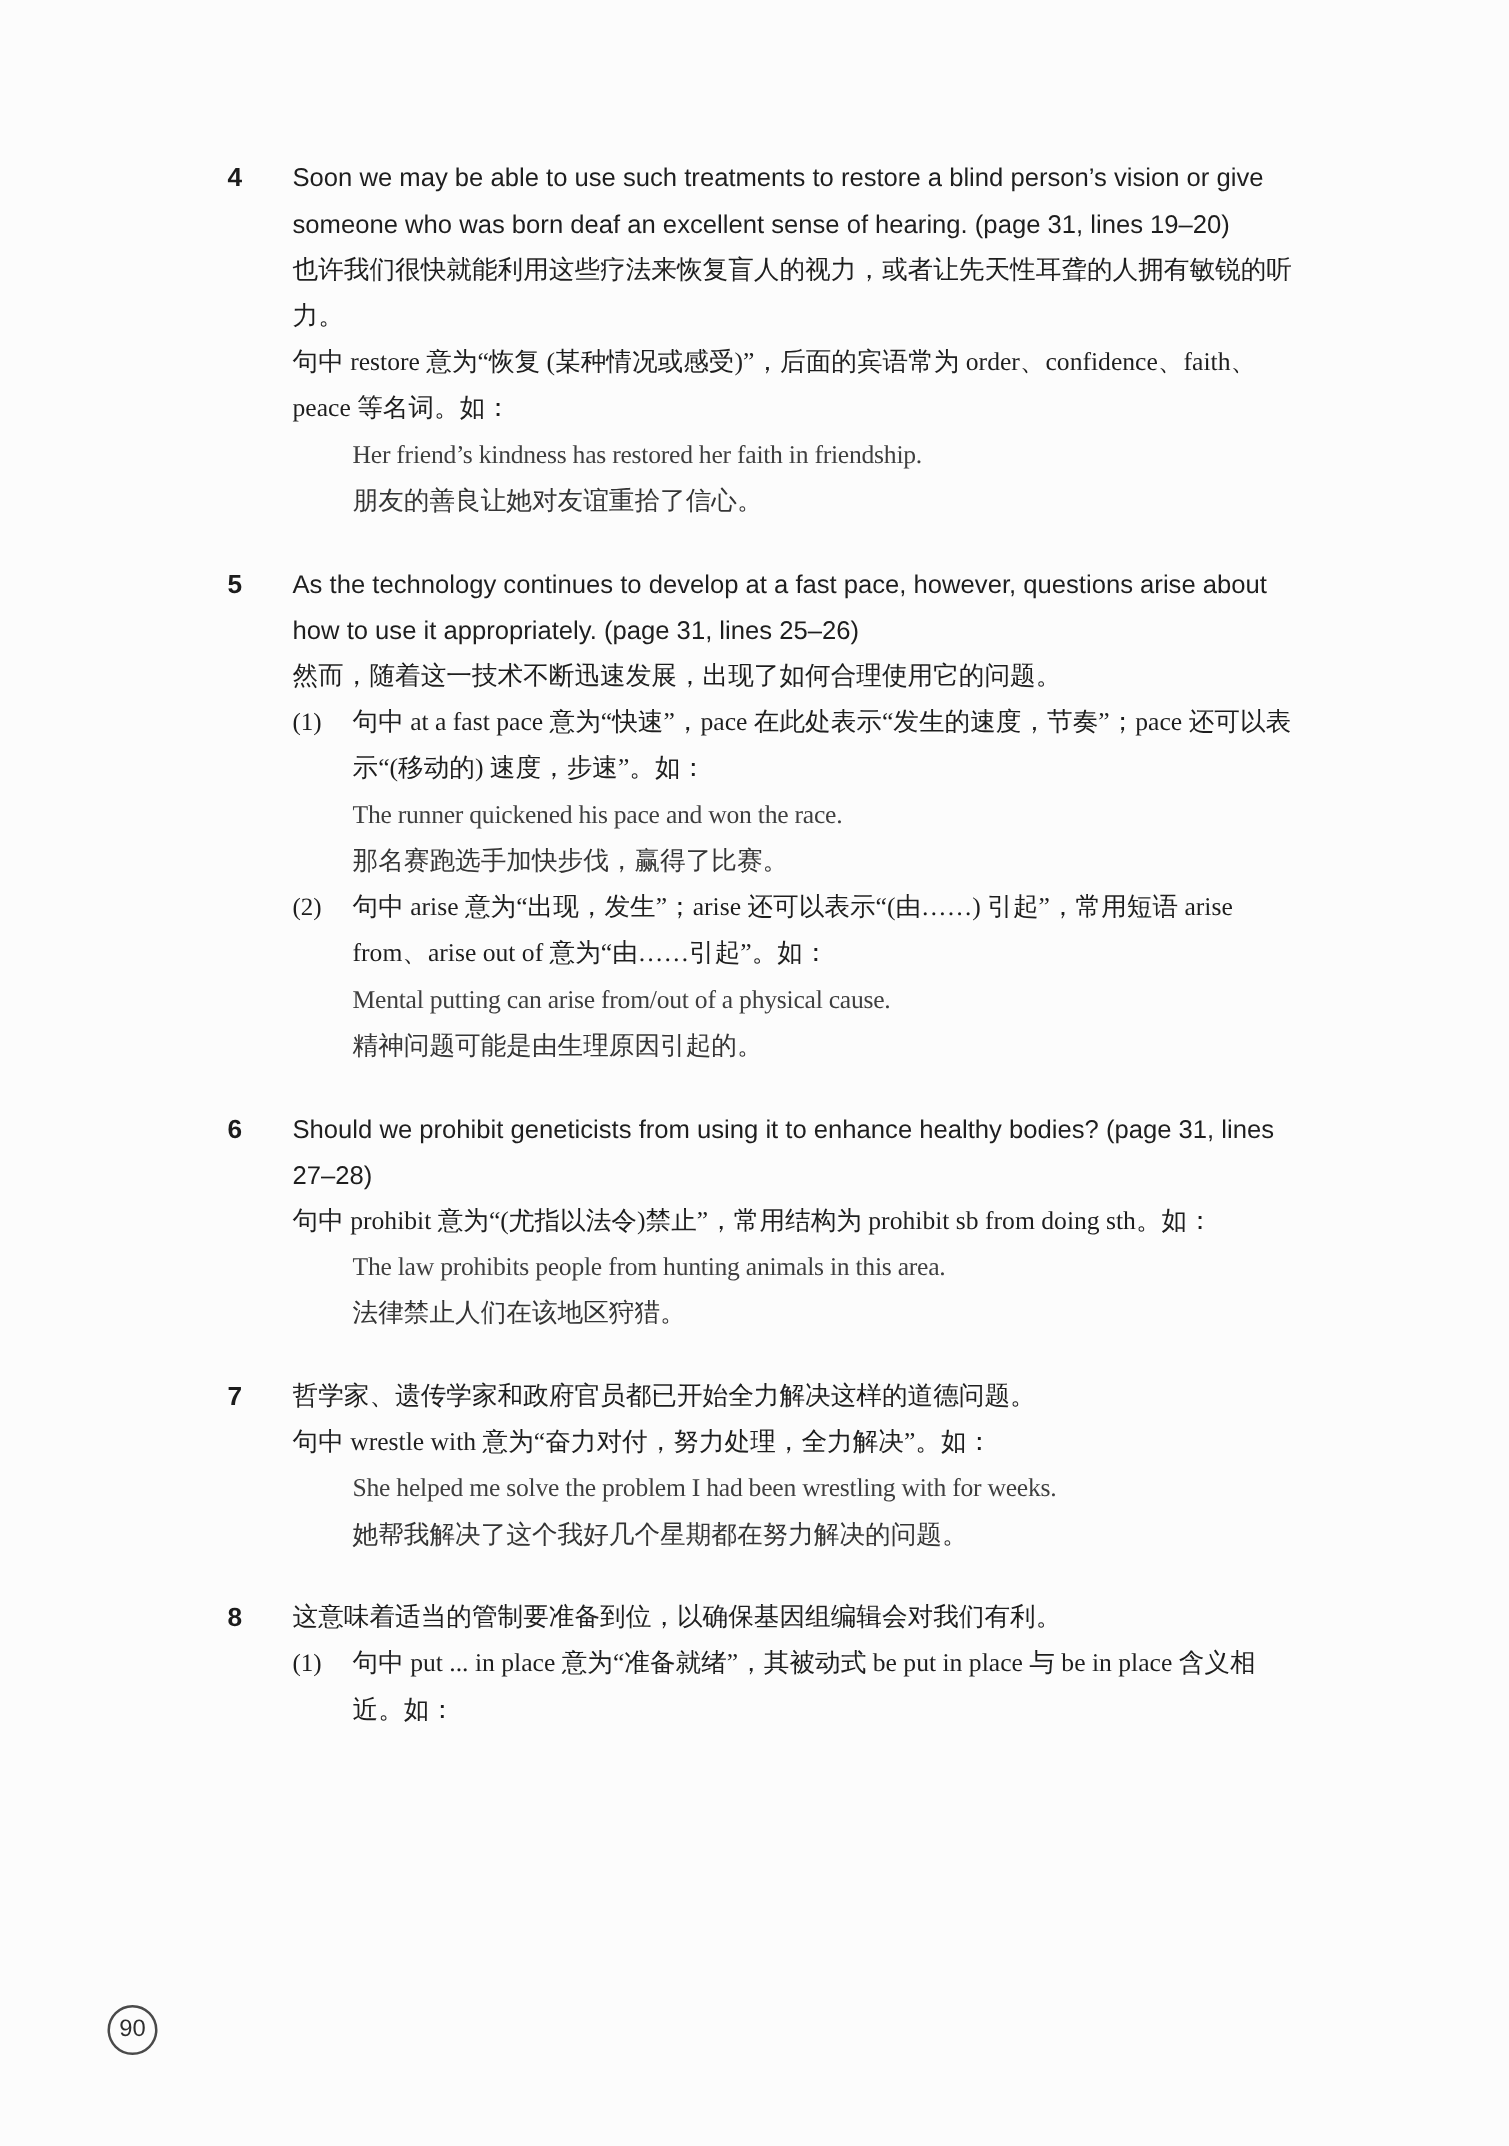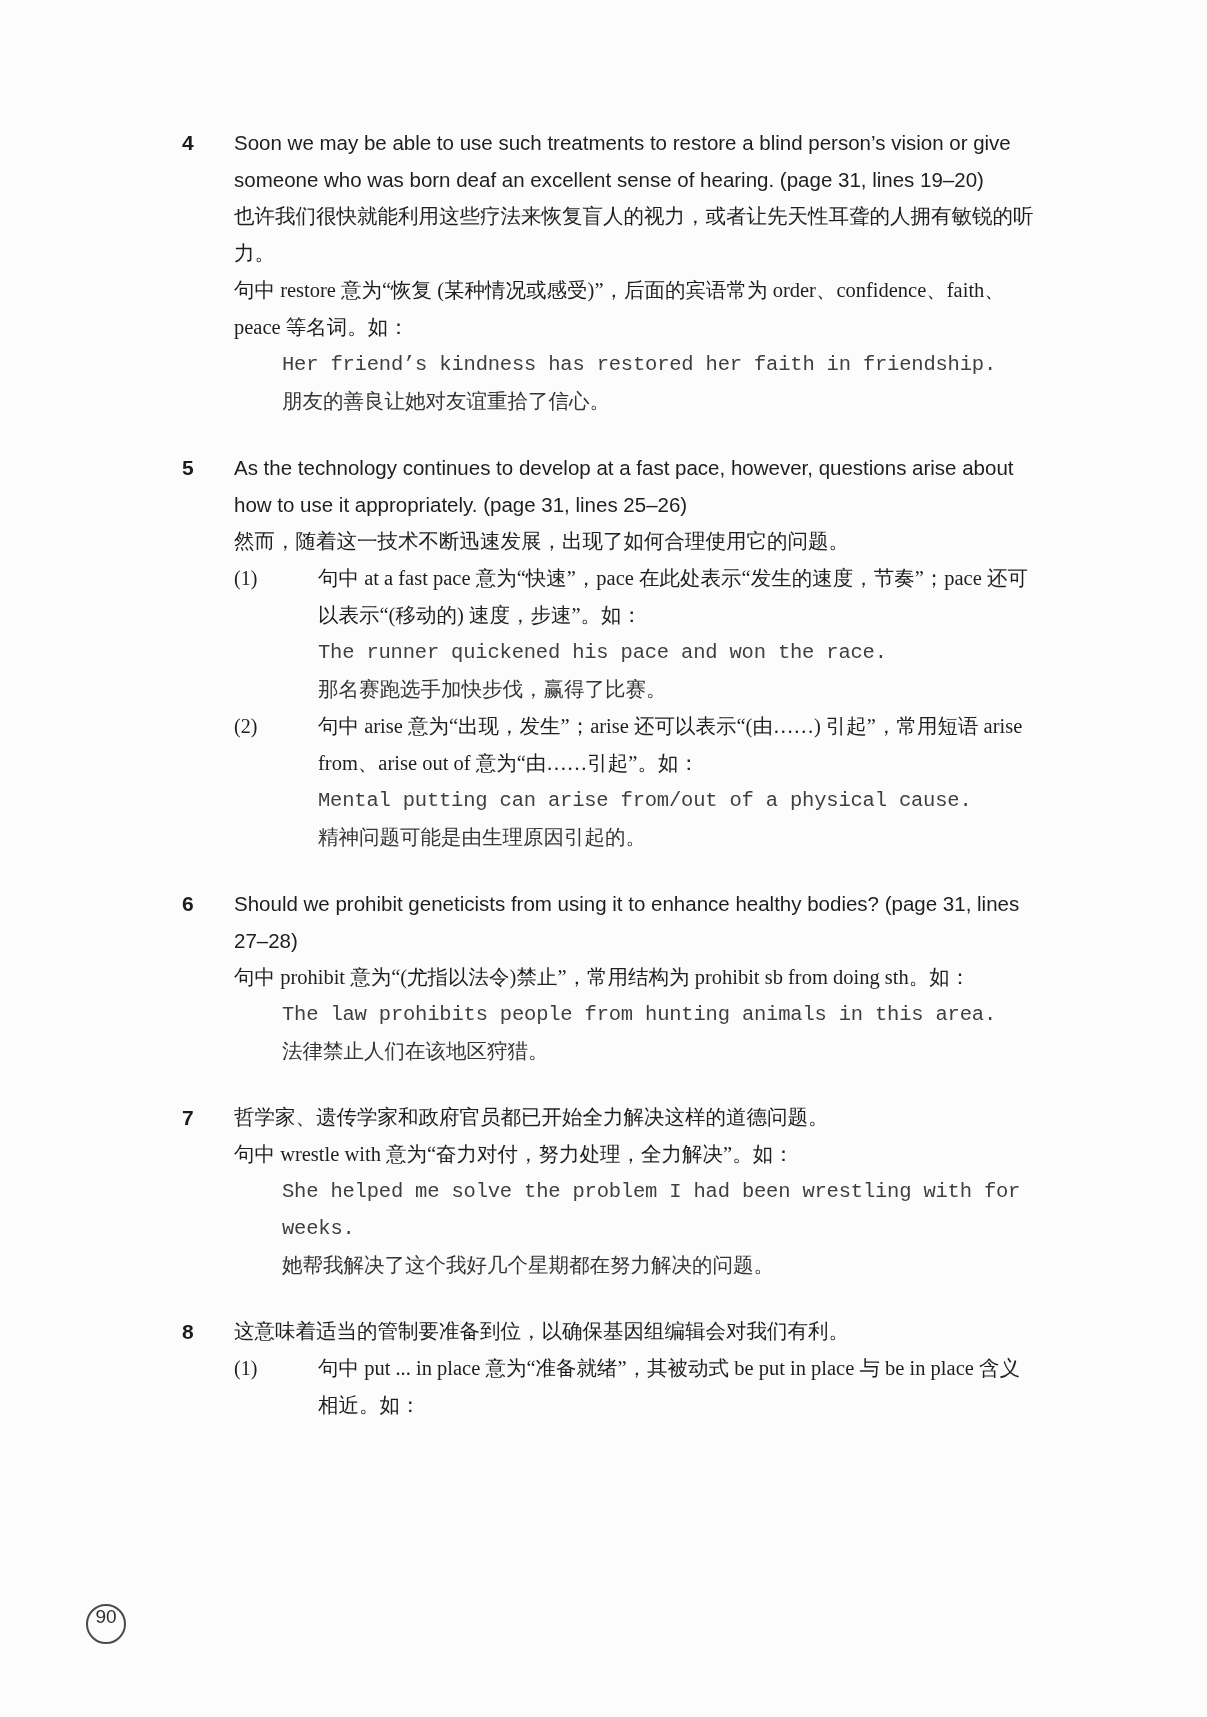--- a/index.html
+++ b/index.html
@@ -21,37 +21,37 @@
   .item-num{
     width:52px;flex:0 0 52px;
     font-family:"Liberation Sans","DejaVu Sans",sans-serif;
     font-weight:bold;font-size:21px;line-height:37px;color:#1c1c1c;
   }
   .item-body{flex:1;max-width:800px;}
   p.blk{margin:0;font-size:20.5px;line-height:37px;}
   .en{font-family:Liberation Sans, sans-serif;color:#1e1e1e;}
   .zh,.note{font-family:"Liberation Serif","DejaVu Serif",serif;color:#1e1e1e;font-size:20px;}
   .exen{
-    font-family:Liberation Mono, monospace;
+    font-family:Liberation Serif, serif;
     font-size:19px;color:#3f3f3f;letter-spacing:-0.2px;
   }
   .exzh{color:#353535;font-size:19.5px;}
   
   .item-body > .exen,.item-body > .exzh{padding-left:48px;}
   .sub{display:flex;}
   .sub-label{
     width:48px;flex:0 0 48px;
     font-size:20px;line-height:37px;color:#1e1e1e;
     font-family:"Liberation Serif","DejaVu Serif",serif;
   }
-  .sub-body{flex:1;margin-left:36px;}
+  .sub-body{flex:1;}
   .page-num{
     position:absolute;left:86px;top:1604px;
     width:40px;height:40px;border:2px solid #4a4a4a;border-radius:50%;
-    display:flex;align-items:flex-start;justify-content:center;
+    display:flex;align-items:center;justify-content:center;
     font-family:"Liberation Sans","DejaVu Sans",sans-serif;
     font-size:19px;color:#2e2e2e;background:transparent;box-sizing:border-box;
   }
 </style>
 </head>
 <body>
 
 <div class="page">
   <main class="content">
       <div class="item">

